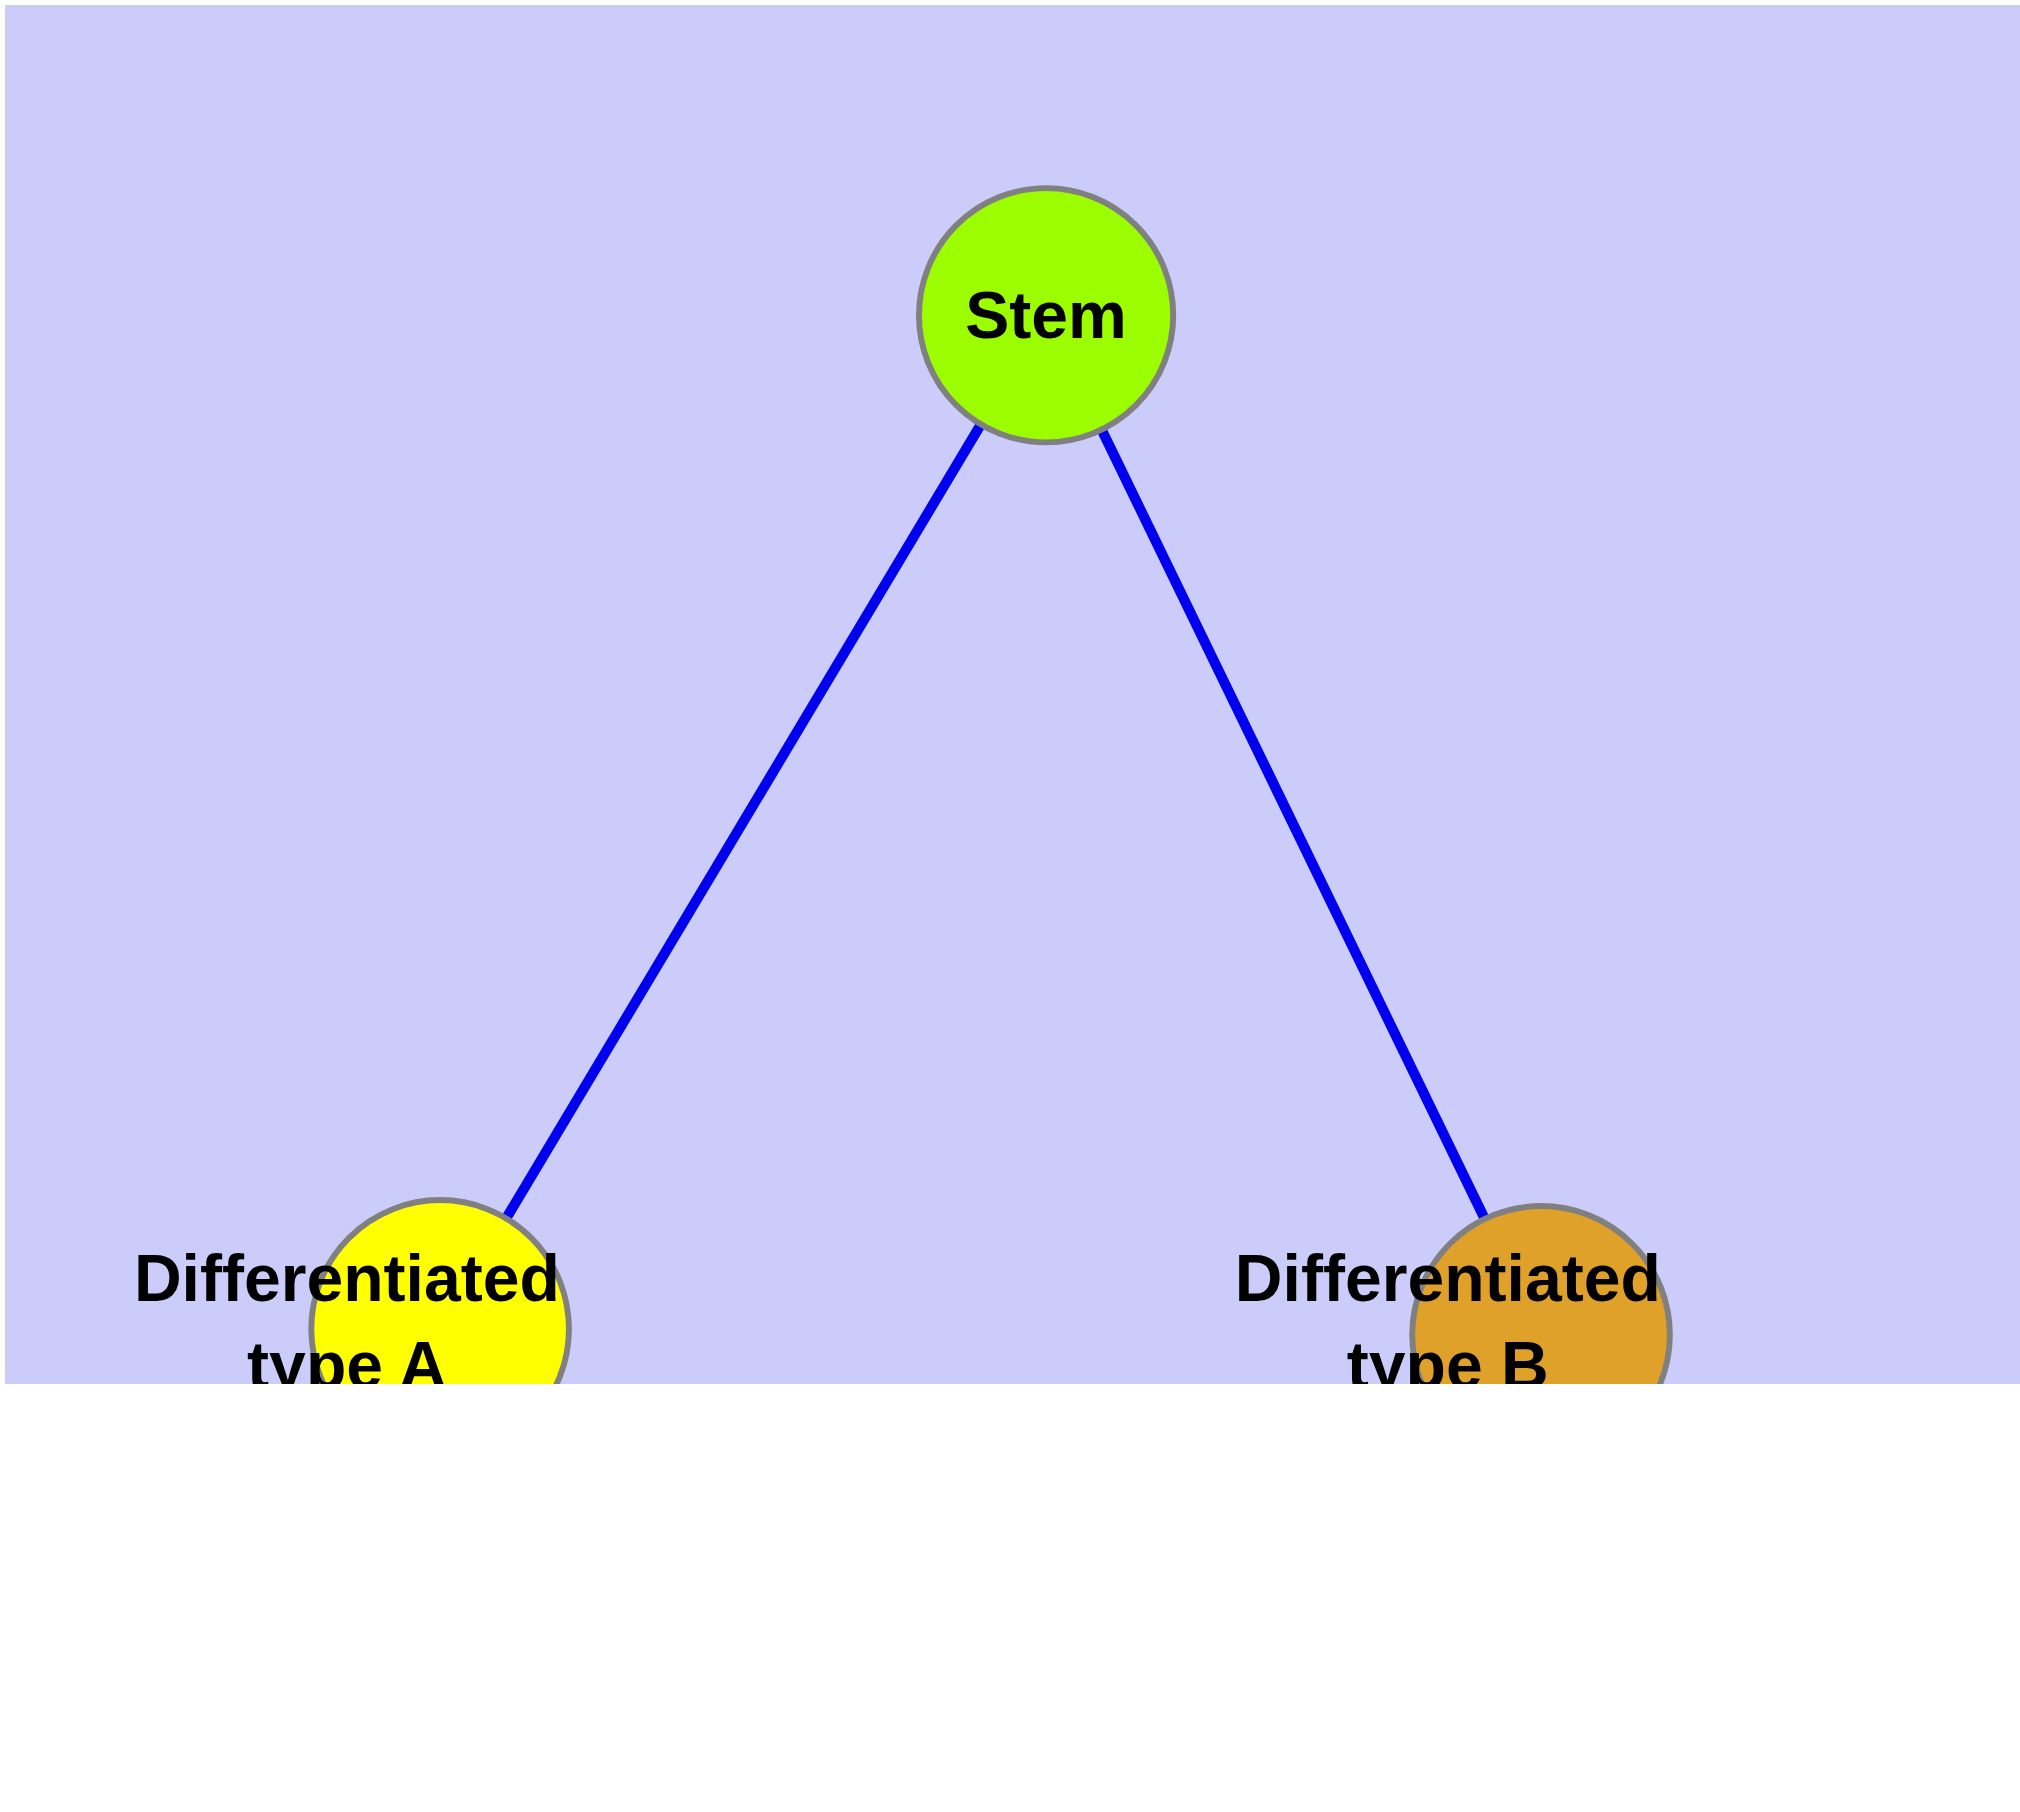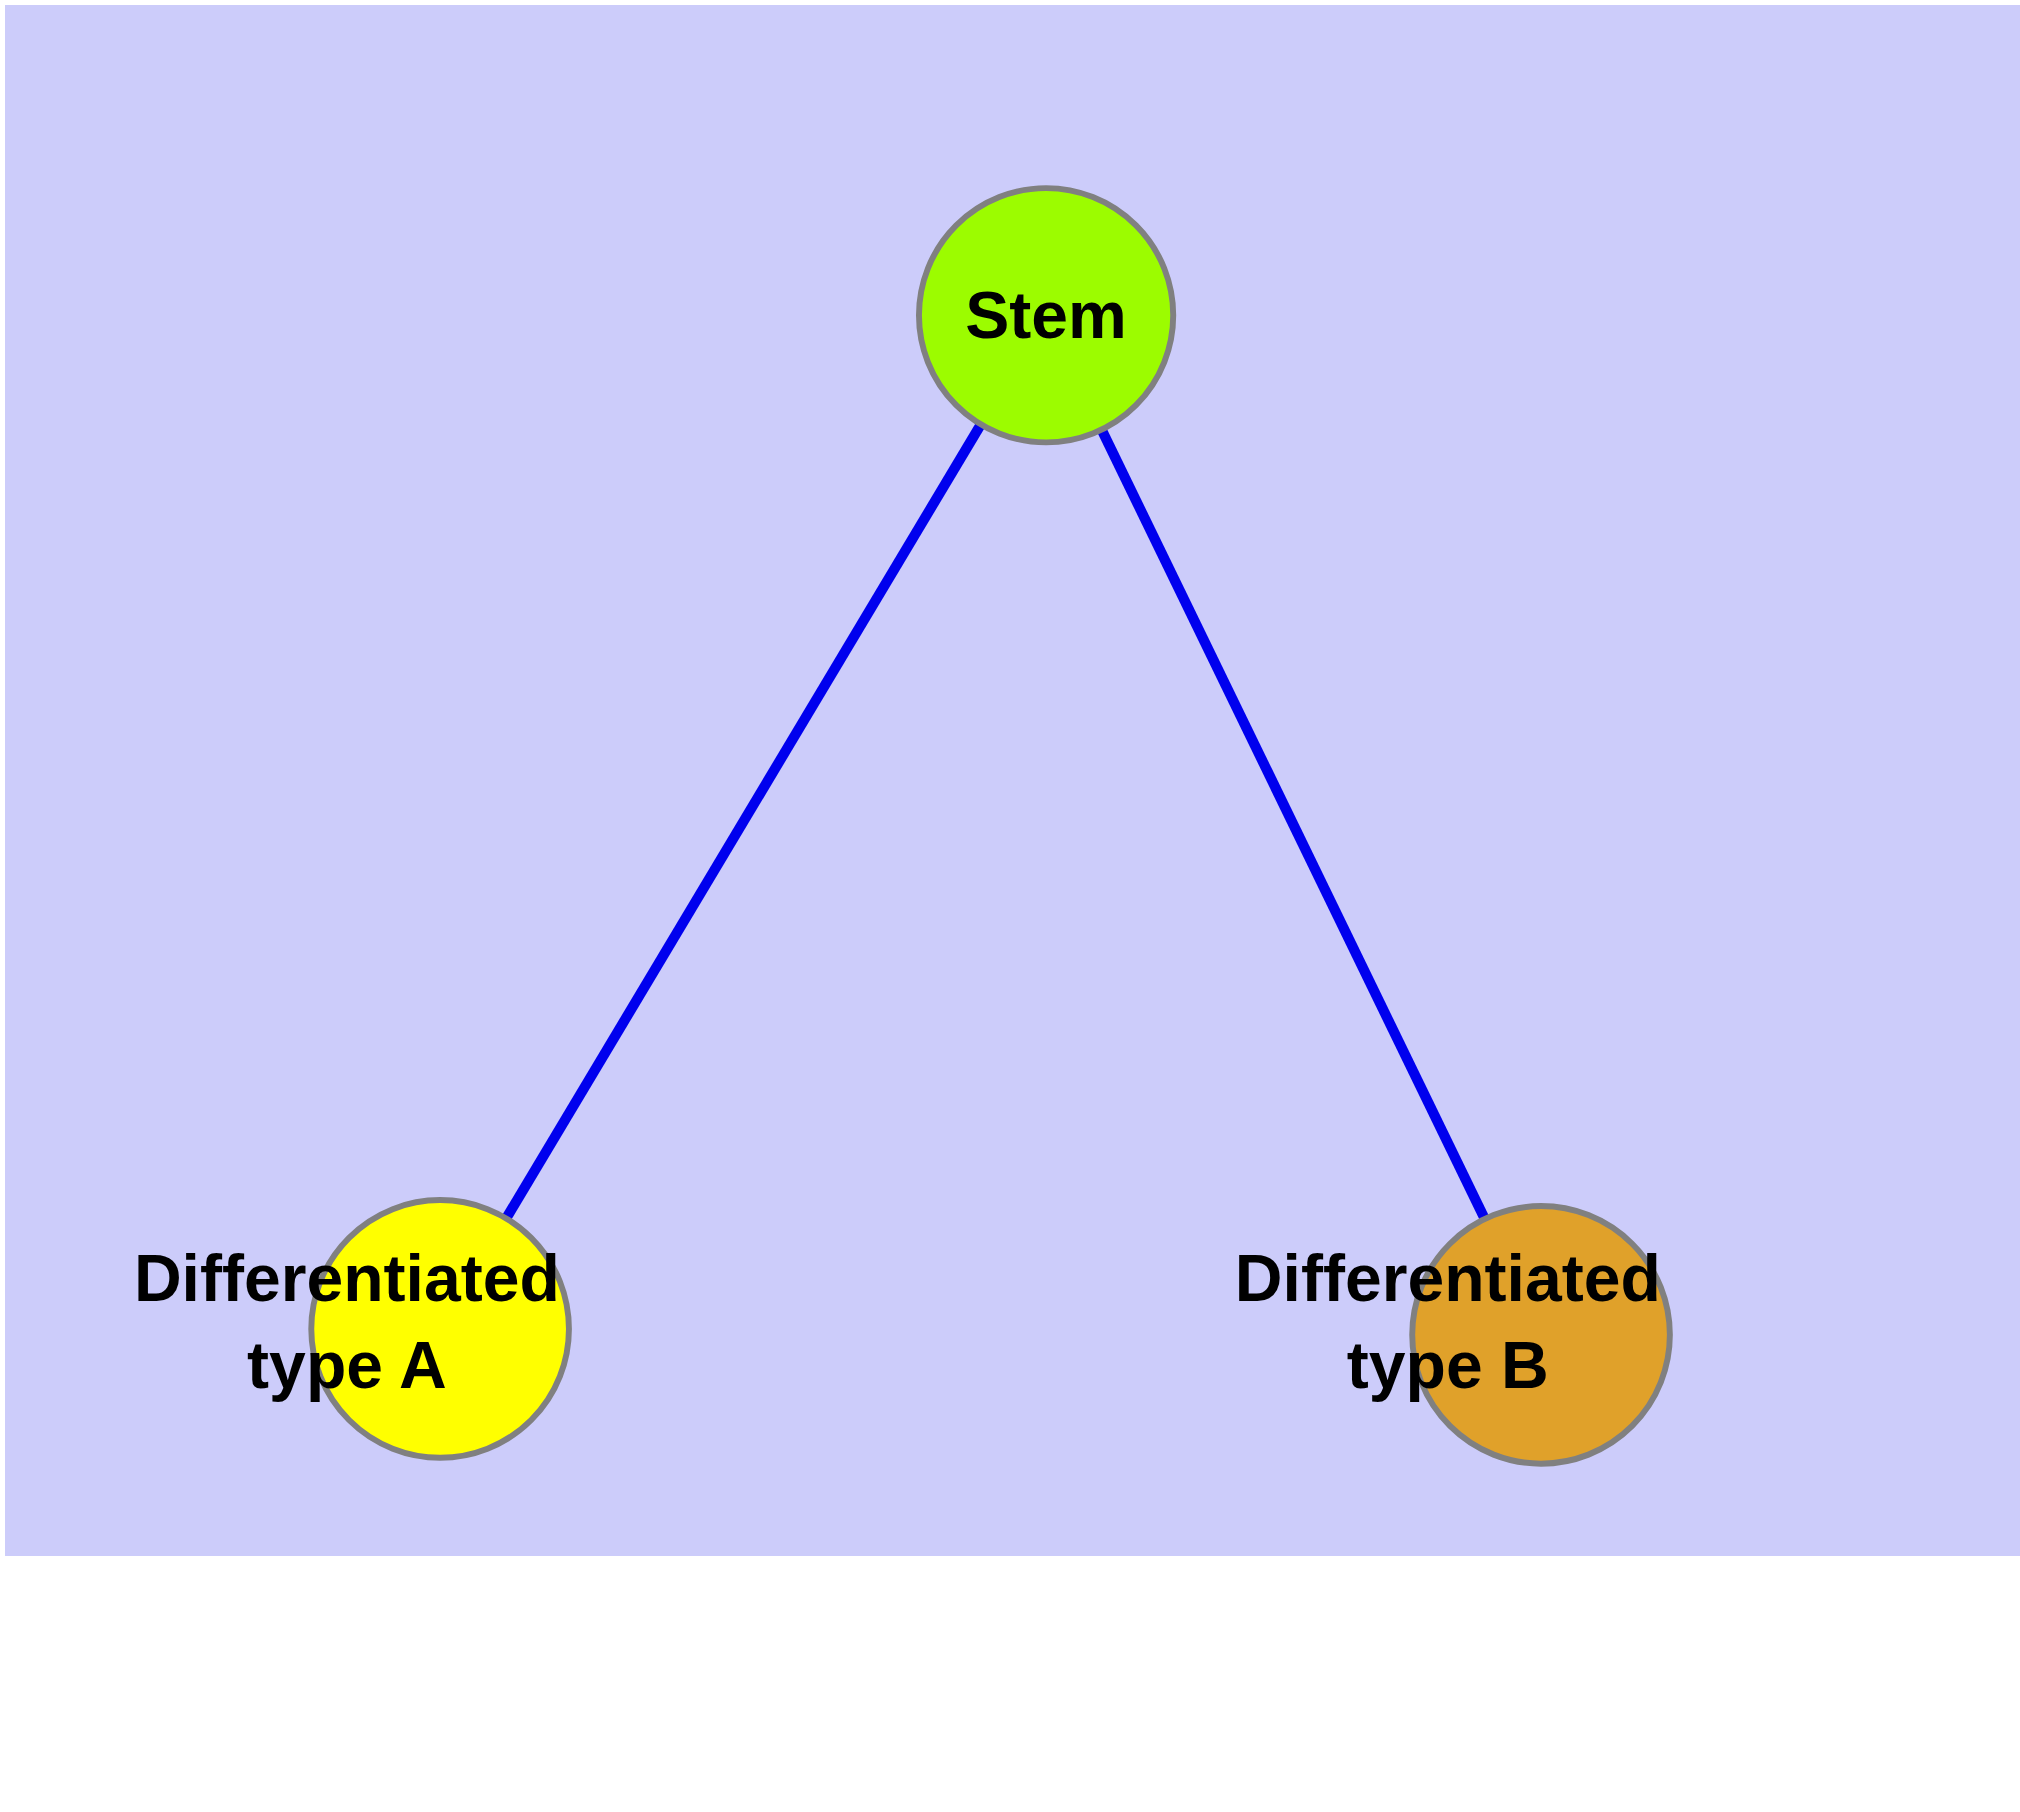--- a/index.html
+++ b/index.html
@@ -7,21 +7,21 @@
     margin: 0;
     padding: 0;
     background: #ffffff;
   }
   body {
     font-family: "Liberation Sans", sans-serif;
   }
   #canvas {
     position: relative;
     width: 2021px;
-    height: 1556px;
+    height: 1384px;
     overflow: hidden;
     background: #ffffff;
   }
   #plot-area {
     position: absolute;
     left: 5.1px;
     top: 5.1px;
     width: 2015px;
     height: 1807px;
     background: #ccccfa;

